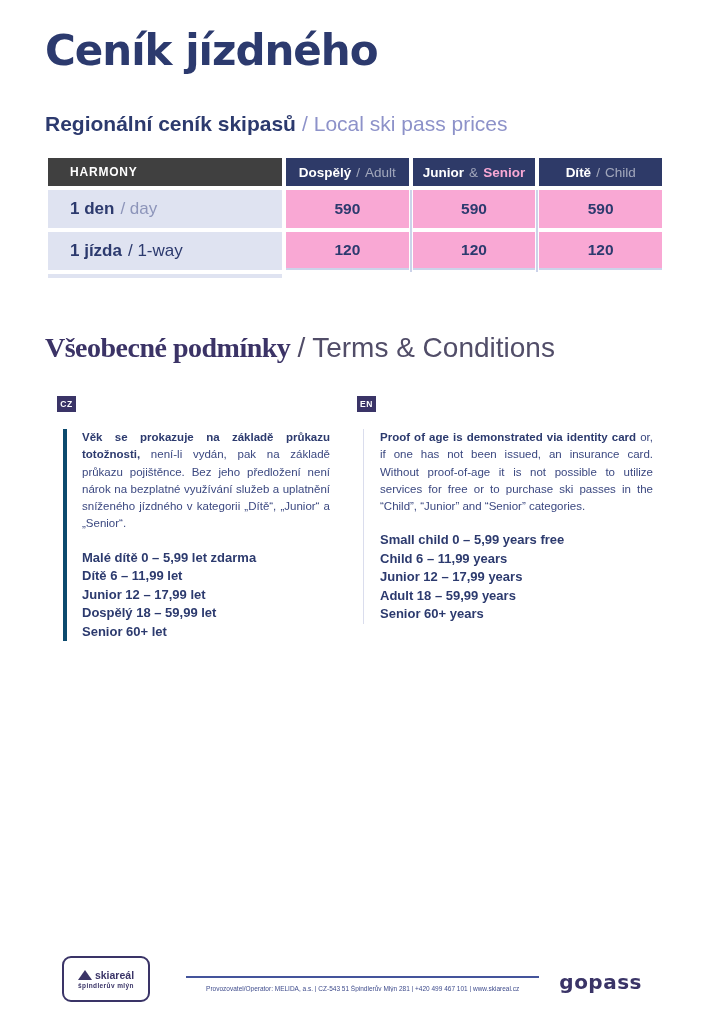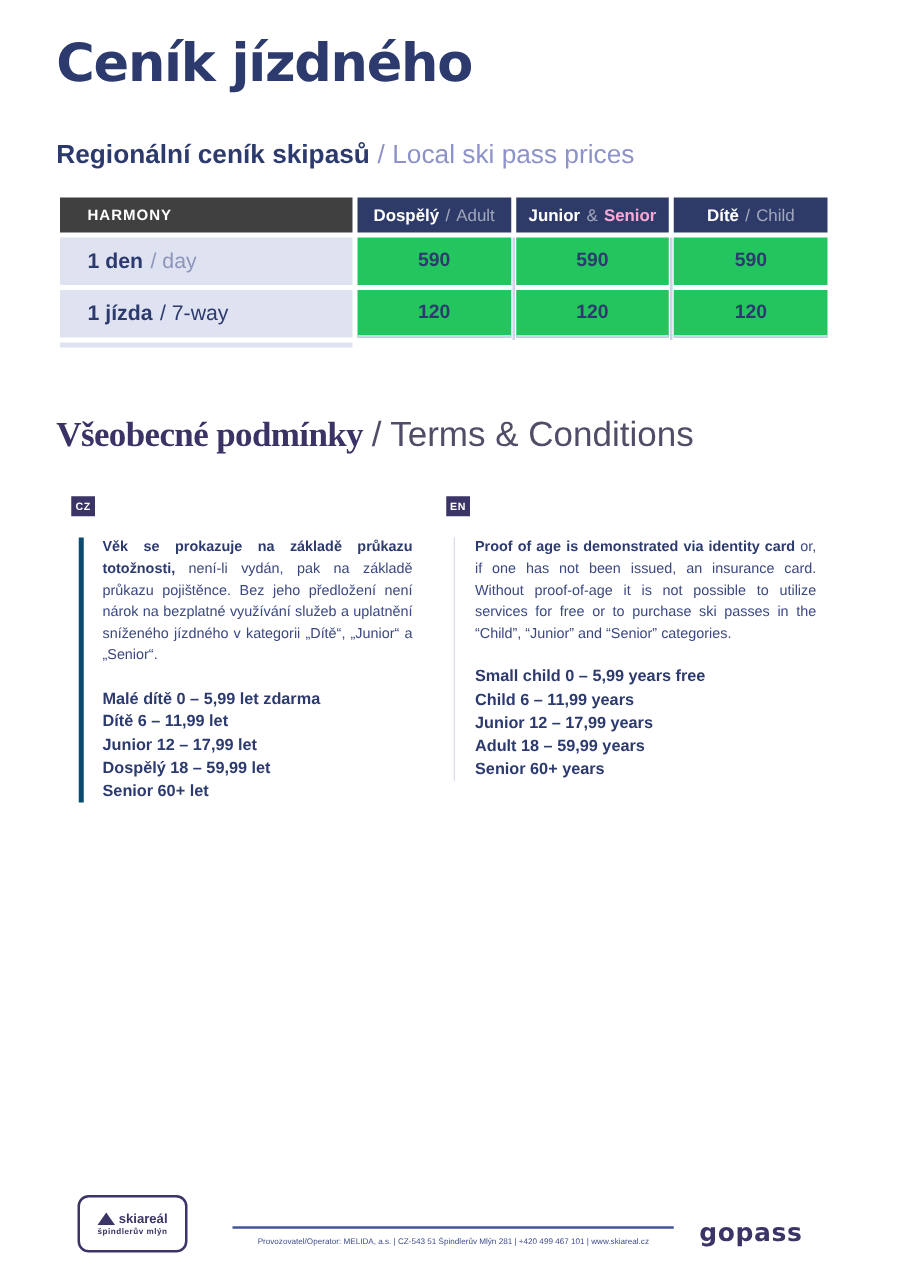--- a/index.html
+++ b/index.html
@@ -47,21 +47,21 @@
   .th-col .hsec { color:rgba(255,255,255,.55); font-weight:400; }
   .th-col.th-js .hsec { color:#f9a8d4; font-weight:700; }
   .row-label {
     background:#dfe3f1; padding-left:22px; font-size:17px; color:#2c3a6e;text-align:right;
   }
   .row-label .rb { font-weight:700; }
   .row-label .rl { margin-left:6px; font-weight:400; }
   .row-label.r1 .rl { color:#8d95ba; }
   .row-label.r2 .rl { color:#2c3a6e; }
   .vcell {
-    background:#22c55e; justify-content:center; font-size:15.5px; font-weight:700;
+    background:#f9a8d4; justify-content:center; font-size:15.5px; font-weight:700;
     color:#2c3a6e; position:relative;
   }
   .vcell.vsep::before {
     content:""; position:absolute; left:-3px; top:0; bottom:-4px; width:2px; background:#ccd3ea;
   }
   .vrow2 { border-bottom:2px solid #ccd3ea; }
   .strip-label { grid-column:1; background:#dfe3f1; }
   .strip-vals { background:transparent; }
 
   
@@ -82,21 +82,21 @@
   .tcontent { margin:17px 0 0 6px; padding-left:15px; border-left:4px solid #0c4a6e; }
   .en-col .tcontent { border-left:1px solid #dadded; padding-left:16px; }
   .tintro { font-size:11.5px; line-height:1.5; text-align:justify; color:#3b4880; }
   .tintro .bold { font-weight:700; color:#2c3a6e; }
   .tcats { margin-top:16px; }
   .tcat-item { font-size:13px; font-weight:700; color:#2c3a6e; line-height:1.42; }
 
   
   .footer {
     position:absolute; top:956px; left:62px; right:58px;
-    display:flex; align-items:center;
+    display:flex; align-items:flex-start;
   }
   .logo-box {
     width:88px; height:46px; border:2px solid #3a3467; border-radius:9px;
     display:flex; flex-direction:column; align-items:center; justify-content:center;
     color:#3a3467; flex-shrink:0;
   }
   .logo-row { display:flex; align-items:center; gap:3px; font-size:10.5px; font-weight:700; }
   .mountain-icon {
     width:0; height:0; display:inline-block;
     border-left:7px solid transparent; border-right:7px solid transparent;
@@ -150,21 +150,21 @@
     <div class="cell row-label r1">
       <span class="rb">1 den</span>
       <span class="rl">/ day</span>
     </div>
     <div class="cell vcell">590</div>
     <div class="cell vcell vsep">590</div>
     <div class="cell vcell vsep">590</div>
 
     <div class="cell row-label r2">
       <span class="rb">1 jízda</span>
-      <span class="rl">/ 7-way</span>
+      <span class="rl">/ 1-way</span>
     </div>
     <div class="cell vcell vrow2">120</div>
     <div class="cell vcell vsep vrow2">120</div>
     <div class="cell vcell vsep vrow2">120</div>
 
     <div class="strip-label"></div>
     <div class="strip-vals"></div>
     <div class="strip-vals"></div>
     <div class="strip-vals"></div>
   </div>

